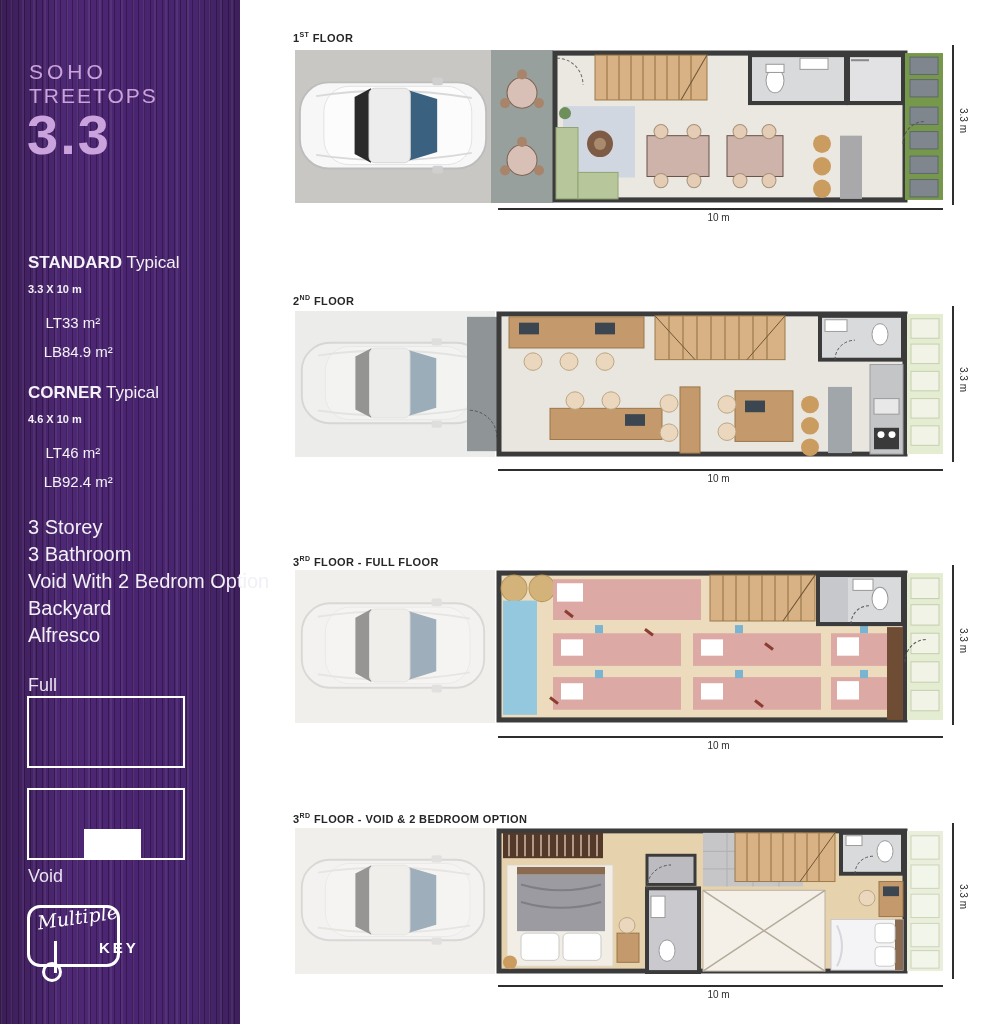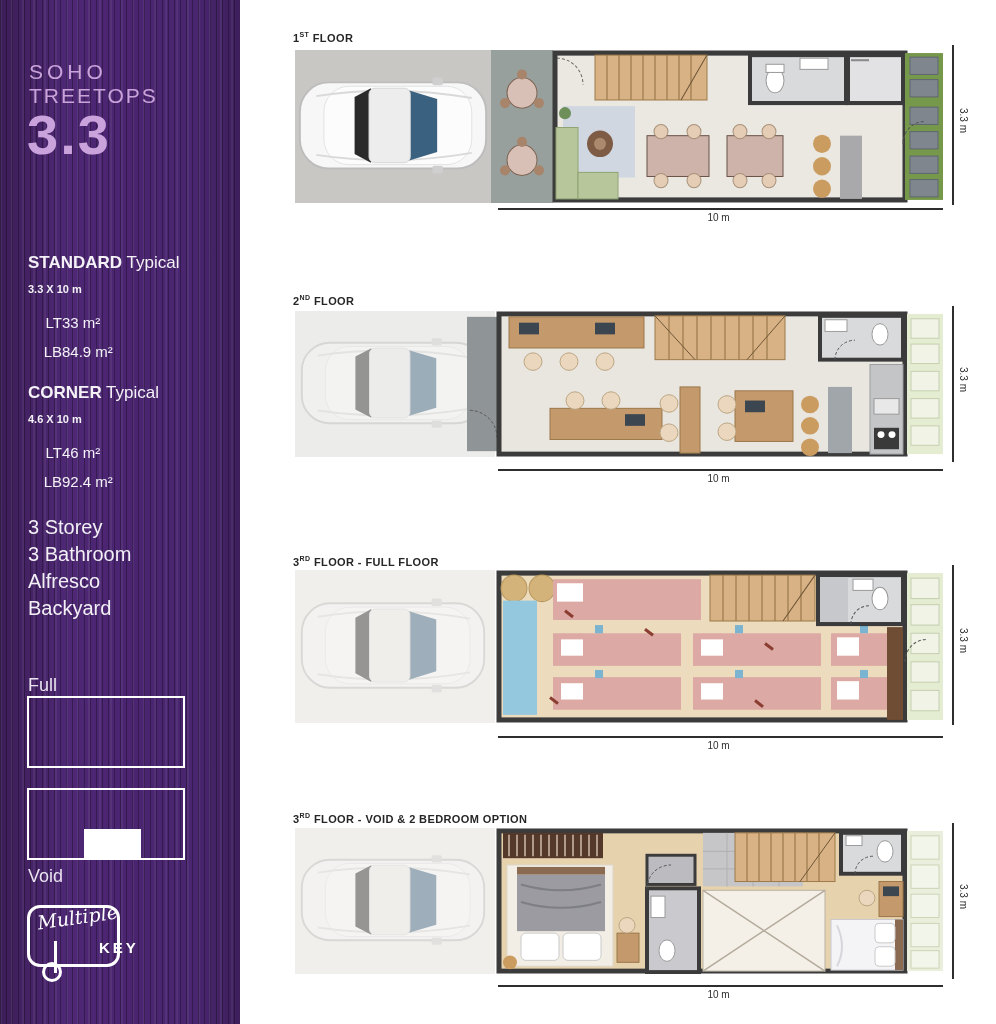--- a/index.html
+++ b/index.html
@@ -98,22 +98,23 @@
         <span>46 m²</span>
     </div>
     <div class="spec spec-row" style="top:473px">
       <span class="k">LB</span>
         <span>92.4 m²</span>
     </div>
 
     <div class="features">
       <div>3 Storey</div>
       <div>3 Bathroom</div>
+      <div>Void With 2 Bedrom Option</div>
+      <div>Backyard</div>
       <div>Alfresco</div>
-      <div>Backyard</div>
     </div>
 
     <div class="mini-label" style="top:675px">Full</div>
     <div class="mini-box" style="top:696px"></div>
     <div class="mini-box" style="top:788px">
       <div class="void-notch"></div>
     </div>
     <div class="mini-label" style="top:866px">Void</div>
 
     <div class="brand">

